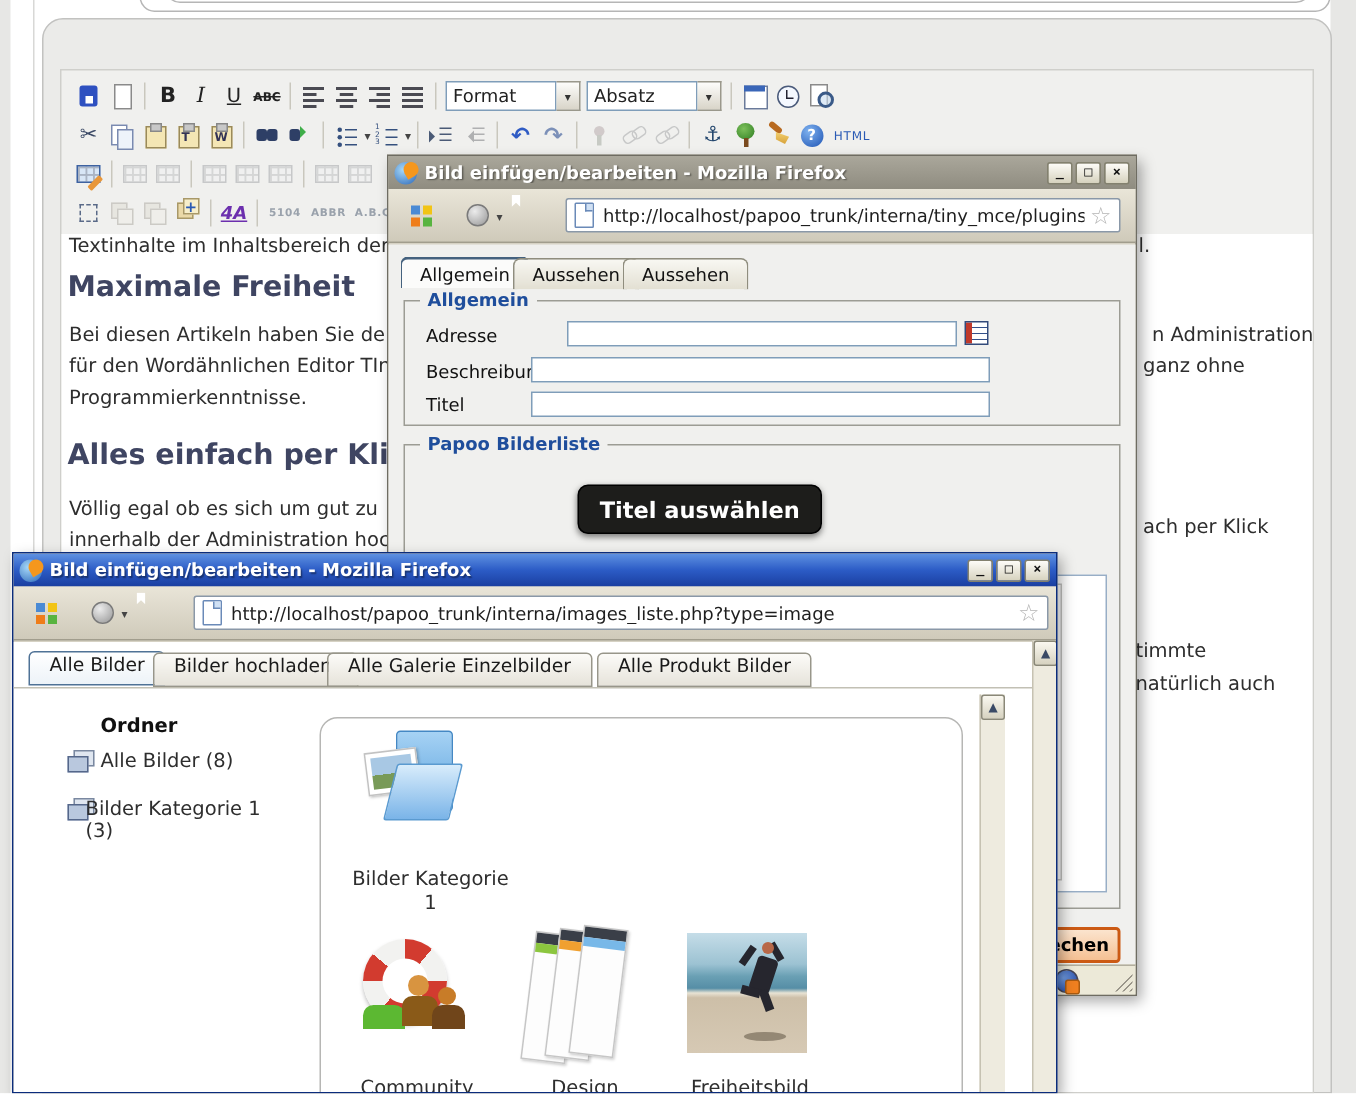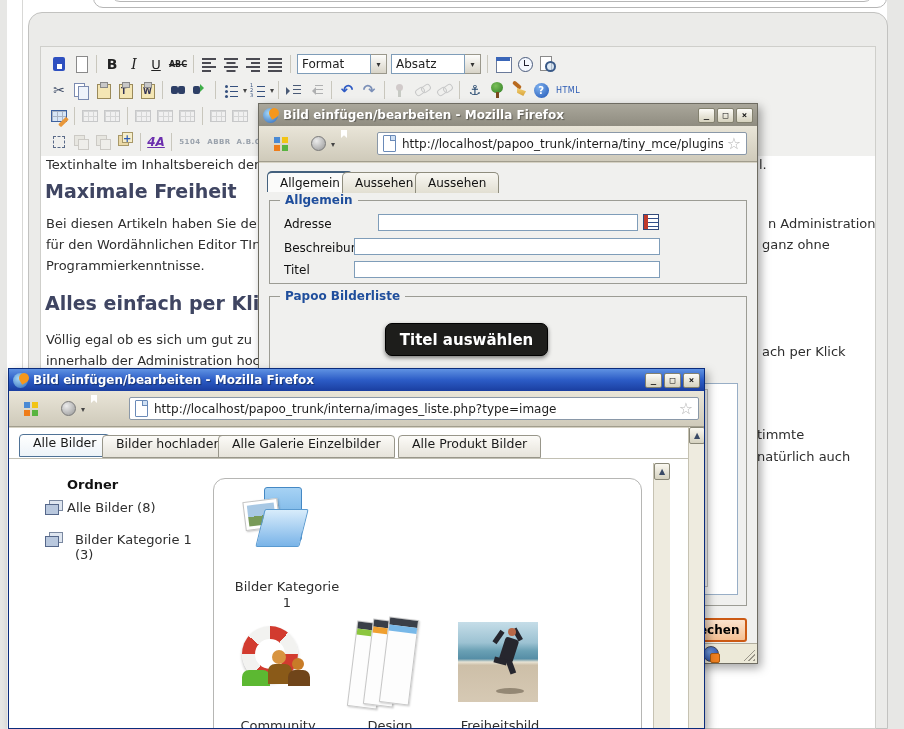--- a/index.html
+++ b/index.html
@@ -488,21 +488,21 @@
         <span>Alle Galerie Einzelbilder</span>
       </div>
       <div class="abs" style="left:0;top:30px;width:695px;height:1px;background:#c2c0b4"></div>
 
       <div class="side-head" style="left:58px;top:49px">Ordner</div>
       <span class="ph-ic" style="left:36px;top:72px"></span>
       <div class="side-item" style="left:58px;top:72px">
         <span>Alle Bilder (8)</span>
       </div>
       <span class="ph-ic" style="left:36px;top:104px"></span>
-      <div class="side-item" style="left:66px;top:104px">
+      <div class="side-item" style="left:48px;top:104px">
         <span style="display:block">Bilder Kategorie 1</span>
         <span style="display:block">(3)</span>
       </div>
 
       <div class="scrollbar" style="left:644px;top:35px;width:17px;height:267px">
         <span class="scrollbtn">▲</span>
       </div>
 
       <div class="listpanel" style="left:204px;top:50px;width:429px;height:300px">
         <div class="folder" style="left:30px;top:8px">

